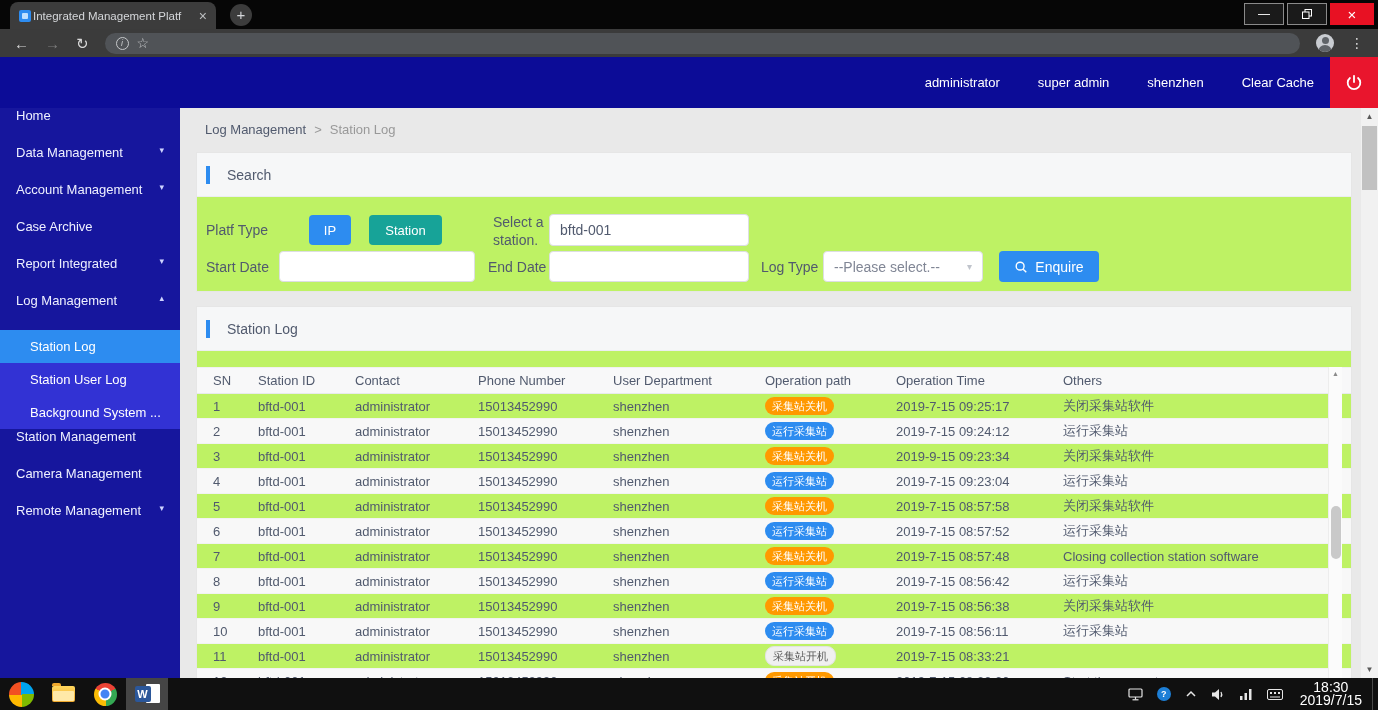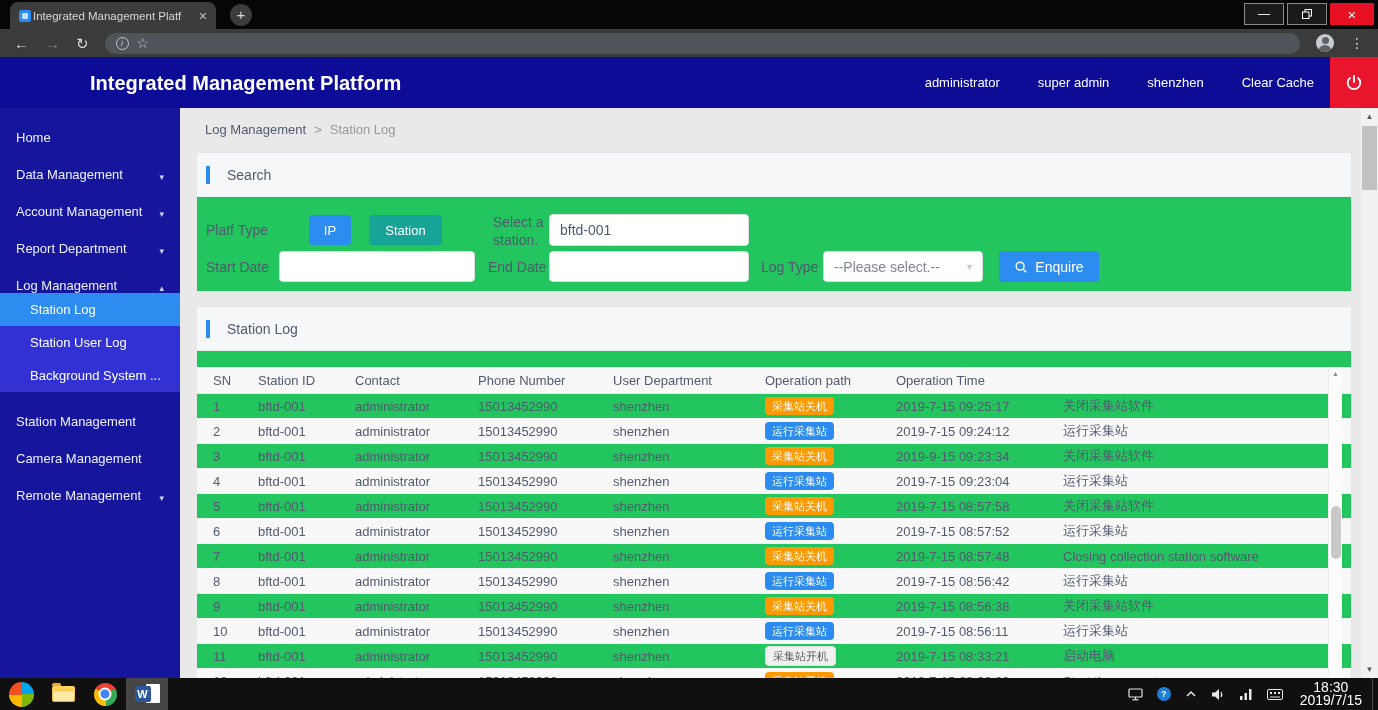--- a/index.html
+++ b/index.html
@@ -40,33 +40,33 @@
   
   .app-header { position:absolute; left:0; top:57px; width:100%; height:51px; background:#0c0c97; }
   .app-title { position:absolute; left:90px; top:50%; transform:translateY(-50%); color:#fff; font-size:20px; font-weight:bold; }
   .header-links { position:absolute; right:64px; top:0; height:100%; display:flex; align-items:center; gap:38px; }
   .hlink { color:#fff; font-size:13px; white-space:nowrap; }
   .power-btn { position:absolute; right:0; top:0; width:48px; height:51px; background:#e9152d;
                display:flex; align-items:center; justify-content:center; }
 
   
   .sidebar { position:absolute; left:0; top:108px; width:180px; height:570px; background:#16169d; overflow:hidden; }
-  .sb-item { height:37px; display:flex; align-items:flex-end; justify-content:space-between; padding:0 16px;
+  .sb-item { height:37px; display:flex; align-items:flex-start; justify-content:space-between; padding:0 16px;
              color:#eef0ff; font-size:13px; }
   .chev { font-size:9px; color:#cfd4ff; }
   .sb-sub { height:33px; display:flex; align-items:center; padding:0 16px 0 30px; color:#fff; font-size:13px; background:#3232d4; }
   .sb-sub.active { background:#2d8cf0; }
 
   
   .content { position:absolute; left:180px; top:108px; width:1181px; height:570px; background:#e9e9e9; overflow:hidden; }
   .breadcrumb { position:absolute; left:25px; top:0; height:42px; display:flex; align-items:center; gap:8px; font-size:13px; }
   .bc-parent { color:#515a6e; }
   .bc-sep, .bc-current { color:#999; }
 
-  .card { position:absolute; left:16px; width:1156px; background:#22c55e; border:1px solid #e6e6e6; }
+  .card { position:absolute; left:16px; width:1156px; background:#bef264; border:1px solid #e6e6e6; }
   .card.search { top:44px; height:140px; }
   .card.log { top:198px; height:382px; }
   .card-head { height:44px; background:#f6f7f8; border-bottom:1px solid #eceef0; display:flex; align-items:center; }
   .accent-bar { width:4px; height:18px; background:#2d8cf0; margin-left:9px; }
   .card-title { margin-left:17px; font-size:14px; color:#515a6e; }
 
   
   .flabel { position:absolute; font-size:14px; color:#515a6e; }
   .lbl-query { left:9px; top:69px; }
   .lbl-select-station { left:296px; top:60px; width:64px; line-height:18px; }
@@ -87,21 +87,21 @@
   .caret { color:#c0c4cc; font-size:10px; }
 
   
   .log-table { position:absolute; left:0; top:60px; right:0; bottom:0; overflow:hidden; }
   .log-thead, .tr { display:grid; grid-template-columns:45px 97px 123px 135px 152px 131px 167px 1fr;
                     align-items:center; padding-left:16px; font-size:13px; color:#515a6e; }
   .log-thead { height:27px; background:#f8f8f9; border-top:1px solid #f0f0f0; border-bottom:1px solid #e8eaec; }
   .tr { height:25px; border-bottom:1px solid #f2f2f2; }
   .tr.even { background:#f8f8f8; }
   .td { white-space:nowrap; overflow:hidden; }
-  .badge { display:inline-block; padding:2px 7px; border-radius:4px; font-size:11px; line-height:14px; color:#fff; white-space:nowrap; }
+  .badge { display:inline-block; padding:2px 7px; border-radius:9px; font-size:11px; line-height:14px; color:#fff; white-space:nowrap; }
   .badge-orange { background:#ff9900; }
   .badge-blue { background:#2d8cf0; }
   .badge-gray { background:#f0f0f0; color:#5a5a5a; border:1px solid #e2e2e2; }
 
   .inner-scrollbar { position:absolute; right:9px; top:60px; height:calc(100% - 60px); width:14px;
                      background:#fbfbfb; border-left:1px solid #ededed; }
   .inner-up { position:absolute; top:3px; left:0; width:100%; text-align:center; font-size:7px; color:#8a8a8a; }
   .inner-thumb { position:absolute; left:2px; top:139px; width:10px; height:53px; background:#c9c9c9; border-radius:5px; }
 
   
@@ -164,21 +164,20 @@
     <span class="nav-icon">↻</span>
     <div class="omnibox">
       <span class="info-badge">i</span>
       <span class="star-icon">☆</span>
     </div>
     <span class="avatar-icon"></span>
     <span class="menu-icon">⋮</span>
   </div>
 
   <div class="app-header">
-    <div class="app-title">Integrated Management Platform</div>
     <div class="header-links">
         <span class="hlink">administrator</span>
         <span class="hlink">super admin</span>
         <span class="hlink">shenzhen</span>
         <span class="hlink">Clear Cache</span>
       </div>
     <div class="power-btn">
       <svg width="18" height="18" viewBox="0 0 20 20">
         <path d="M10 2 v7" stroke="#fff" stroke-width="2" stroke-linecap="round"></path>
         <path d="M5.5 4.5 a7 7 0 1 0 9 0" fill="none" stroke="#fff" stroke-width="2" stroke-linecap="round"></path>
@@ -192,21 +191,24 @@
       </div>
       <div class="sb-item">
         <span>Data Management</span>
         <span class="chev">▾</span>
       </div>
       <div class="sb-item">
         <span>Account Management</span>
         <span class="chev">▾</span>
       </div>
       <div class="sb-item">
-        <span>Report Department</span>
+        <span>Case Archive</span>
+      </div>
+      <div class="sb-item">
+        <span>Report Integrated</span>
         <span class="chev">▾</span>
       </div>
       <div class="sb-item">
         <span>Log Management</span>
         <span class="chev">▴</span>
       </div>
       <div class="sb-sub active">Station Log</div>
       <div class="sb-sub">Station User Log</div>
       <div class="sb-sub">Background System ...</div>
       <div class="sb-item">
@@ -264,20 +266,21 @@
       </div>
       <div class="log-table">
         <div class="log-thead">
             <div class="th">SN</div>
             <div class="th">Station ID</div>
             <div class="th">Contact</div>
             <div class="th">Phone Number</div>
             <div class="th">User Department</div>
             <div class="th">Operation path</div>
             <div class="th">Operation Time</div>
+            <div class="th">Others</div>
           </div>
         <div>
             <div class="tr">
               <div class="td">1</div>
               <div class="td">bftd-001</div>
               <div class="td">administrator</div>
               <div class="td">15013452990</div>
               <div class="td">shenzhen</div>
               <div class="td"><span class="badge badge-orange">采集站关机</span></div>
               <div class="td">2019-7-15 09:25:17</div>
@@ -374,21 +377,20 @@
               <div class="td">运行采集站</div>
             </div>
             <div class="tr">
               <div class="td">11</div>
               <div class="td">bftd-001</div>
               <div class="td">administrator</div>
               <div class="td">15013452990</div>
               <div class="td">shenzhen</div>
               <div class="td"><span class="badge badge-gray">采集站开机</span></div>
               <div class="td">2019-7-15 08:33:21</div>
-              <div class="td">启动电脑</div>
             </div>
             <div class="tr even">
               <div class="td">12</div>
               <div class="td">bftd-001</div>
               <div class="td">administrator</div>
               <div class="td">15013452990</div>
               <div class="td">shenzhen</div>
               <div class="td"><span class="badge badge-orange">采集站开机</span></div>
               <div class="td">2019-7-15 08:33:20</div>
               <div class="td">Start the computer</div>

